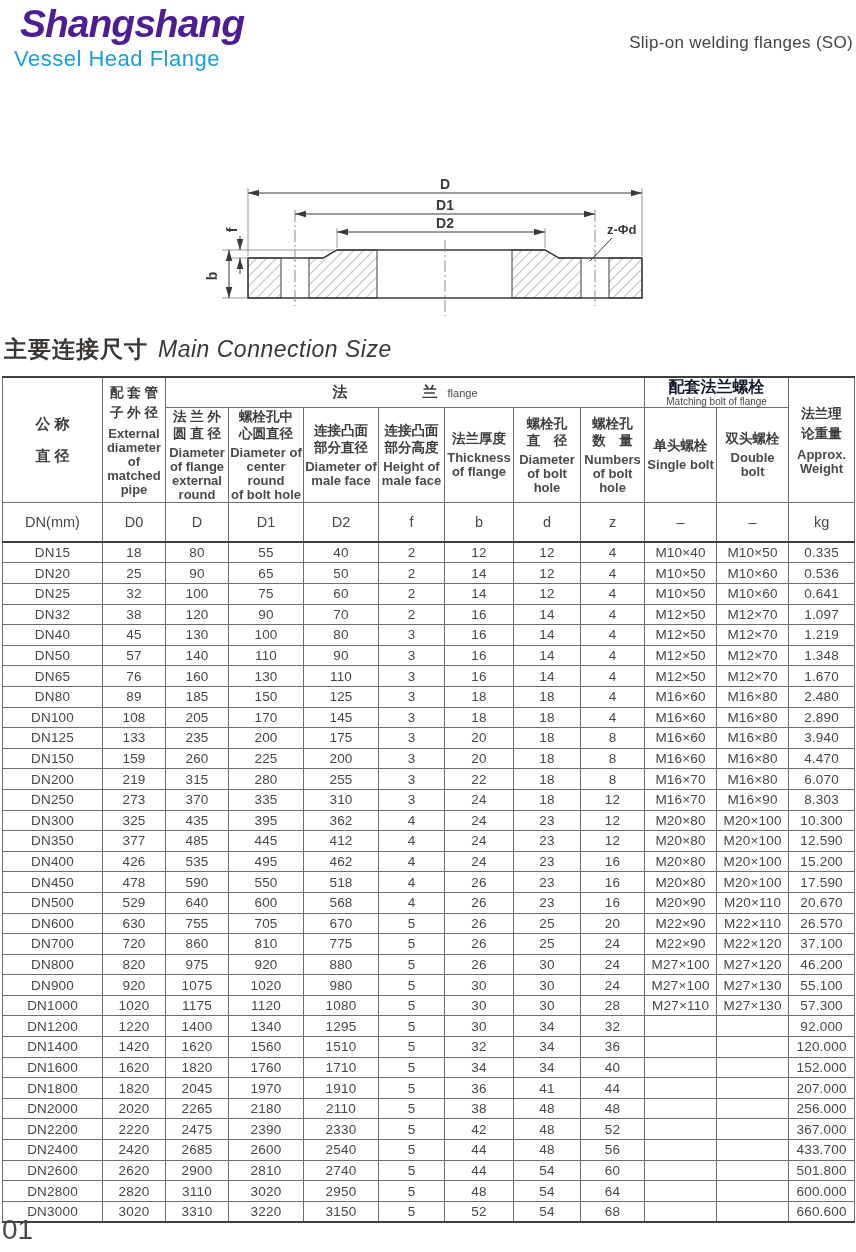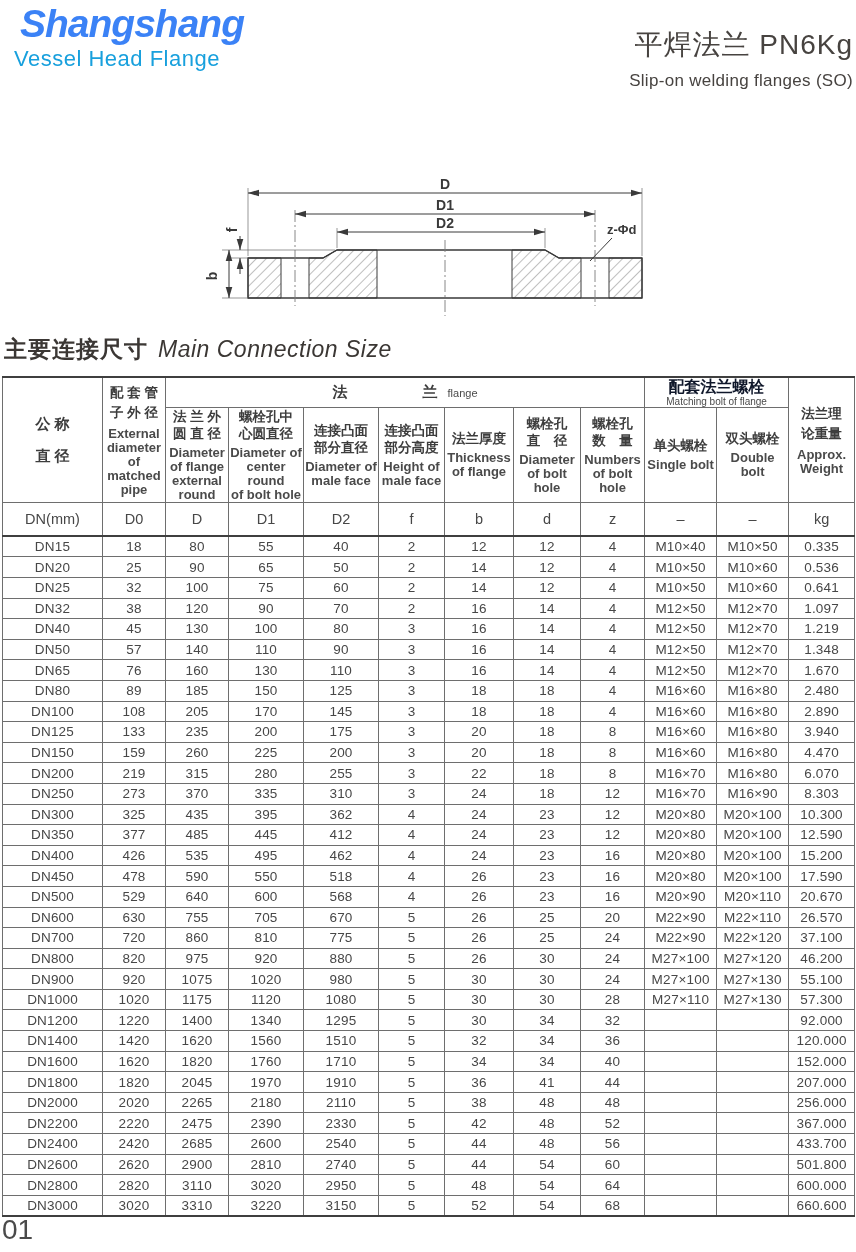--- a/index.html
+++ b/index.html
@@ -7,21 +7,21 @@
   .page {
     position:relative; width:856px; height:1252px; margin:0 auto;
     background:#ffffff; overflow:hidden;
     font-family:"Liberation Sans","DejaVu Sans",sans-serif; color:#403c39;
   }
 
   
   .logo { position:absolute; left:20px; top:4px; }
   .brand {
     font-size:39px; font-weight:bold; font-style:italic;
-    color:#3b82f6; letter-spacing:-1px; line-height:1.05;
+    color:#4c1d95; letter-spacing:-1px; line-height:1.05;
   }
   .tagline {
     font-size:22px; color:#18a0dd; margin-top:1px; margin-left:-6px;
     letter-spacing:0.5px; font-weight:normal;
   }
 
   
   .titleblock { position:absolute; right:3px; top:26px; text-align:right; }
   .title-cn { font-size:28px; color:#474340; letter-spacing:1px; }
   .title-en { font-size:17px; color:#474340; margin-top:7px; letter-spacing:0.3px; }
@@ -42,21 +42,21 @@
     border-collapse:collapse; table-layout:fixed;
     border-left:1px solid #6e6e6e; border-right:1px solid #6e6e6e;
     border-top:2px solid #3f3f3f; border-bottom:2px solid #3f3f3f;
   }
   table.spec th, table.spec td {
     border:1px solid #6e6e6e; text-align:center; vertical-align:middle;
     padding:0; color:#474747; font-weight:normal;
   }
   tr.row-a th { height:30px; }
   tr.row-b th { height:72px; }
-  tr.row-s th { height:34px; font-size:14.5px; border-bottom:2px solid #3f3f3f; }
+  tr.row-s th { height:40px; font-size:14.5px; border-bottom:2px solid #3f3f3f; }
   tbody td { height:20.6px; font-size:13.5px; letter-spacing:0.2px; }
   .cn-h { font-size:13.5px; font-weight:bold; white-space:pre-line; line-height:1.3; color:#3d3d3d; }
   .cn-h.big { font-size:15px; line-height:2.1; }
   .cn-h.wide { line-height:1.5; }
   .en-h { font-size:13px; line-height:1.08; white-space:pre-line; color:#4a4a4a; margin-top:3px;font-weight:bold; }
   .group-cn { font-size:15px; font-weight:bold; color:#3d3d3d; }
   .group-en { font-size:11px; margin-left:10px; color:#4a4a4a;text-align:right; }
   .group-bolt-cn { font-size:16px; font-weight:bold; color:#0f172a; line-height:1.1; }
   .group-bolt-en { font-size:10px; color:#4a4a4a; line-height:1.1; }
 
@@ -67,21 +67,20 @@
 <body>
 
 <div class="page">
 
   <div class="logo">
     <div class="brand">Shangshang</div>
     <div class="tagline">Vessel Head Flange</div>
   </div>
 
   <div class="titleblock">
-    <div class="title-cn">平焊法兰 PN6Kg</div>
     <div class="title-en">Slip-on welding flanges (SO)</div>
   </div>
 
   <svg class="drawing" width="520" height="158" viewBox="0 0 520 158">
     <defs>
       <pattern id="hatch" width="7" height="7" patternUnits="userSpaceOnUse" patternTransform="rotate(45)">
         <line x1="0" y1="0" x2="0" y2="7" stroke="#5f5f5f" stroke-width="0.8"></line>
       </pattern>
       <marker id="arr" viewBox="0 0 10 10" refX="10" refY="5" markerWidth="11" markerHeight="11" orient="auto-start-reverse">
         <path d="M0,2 L10,5 L0,8 Z" fill="#3a3a3a"></path>

